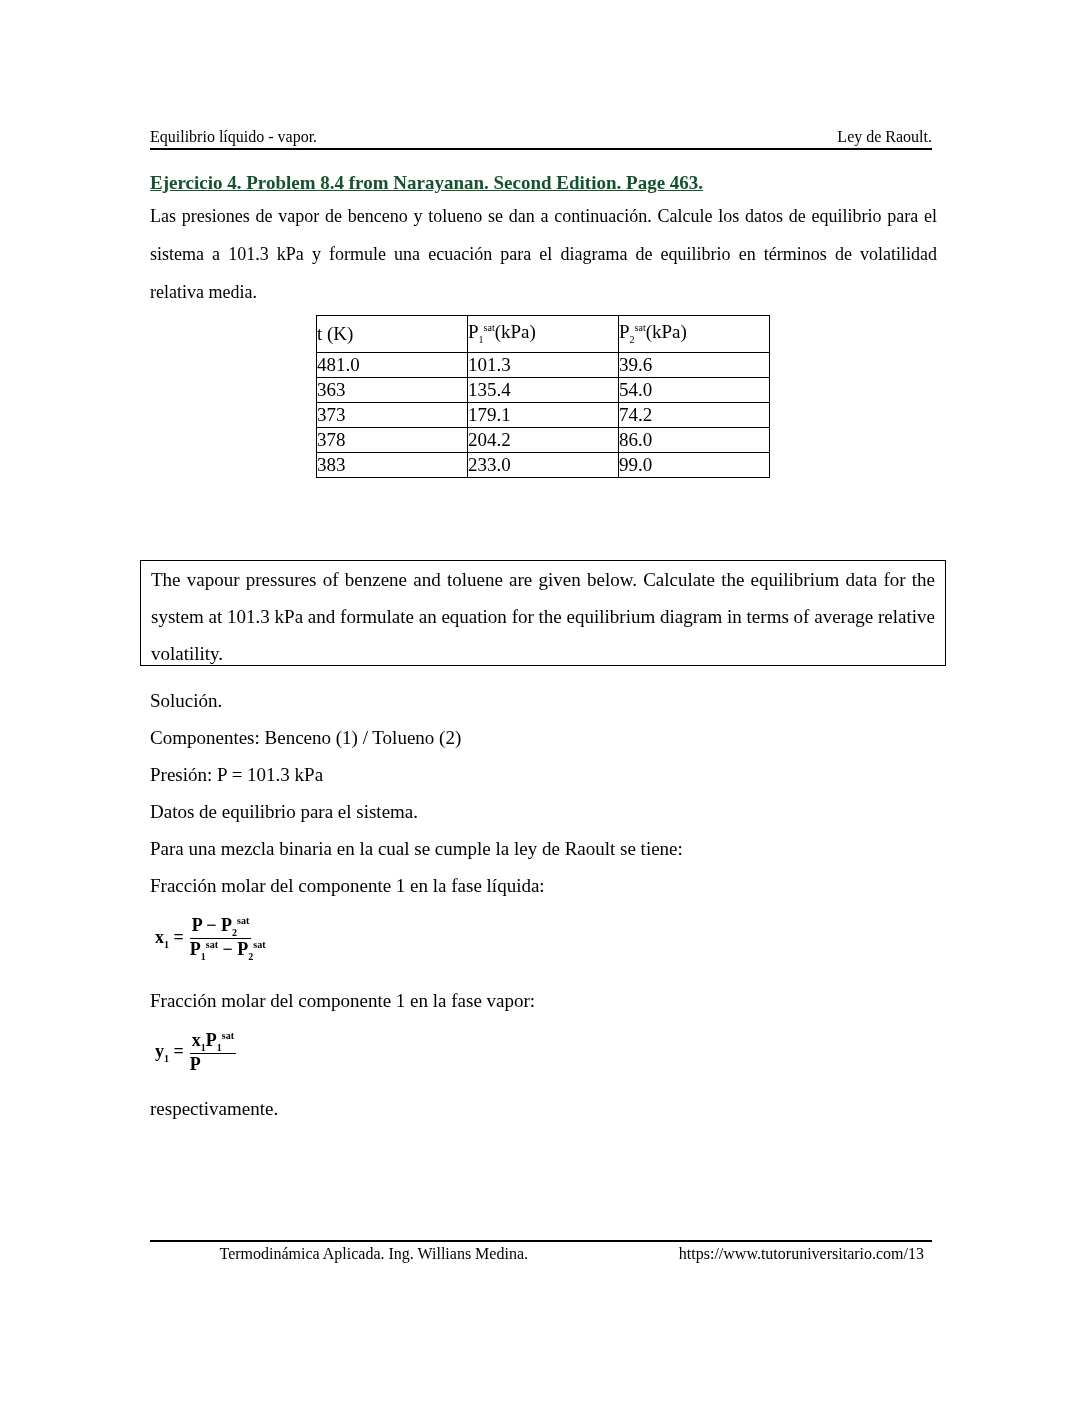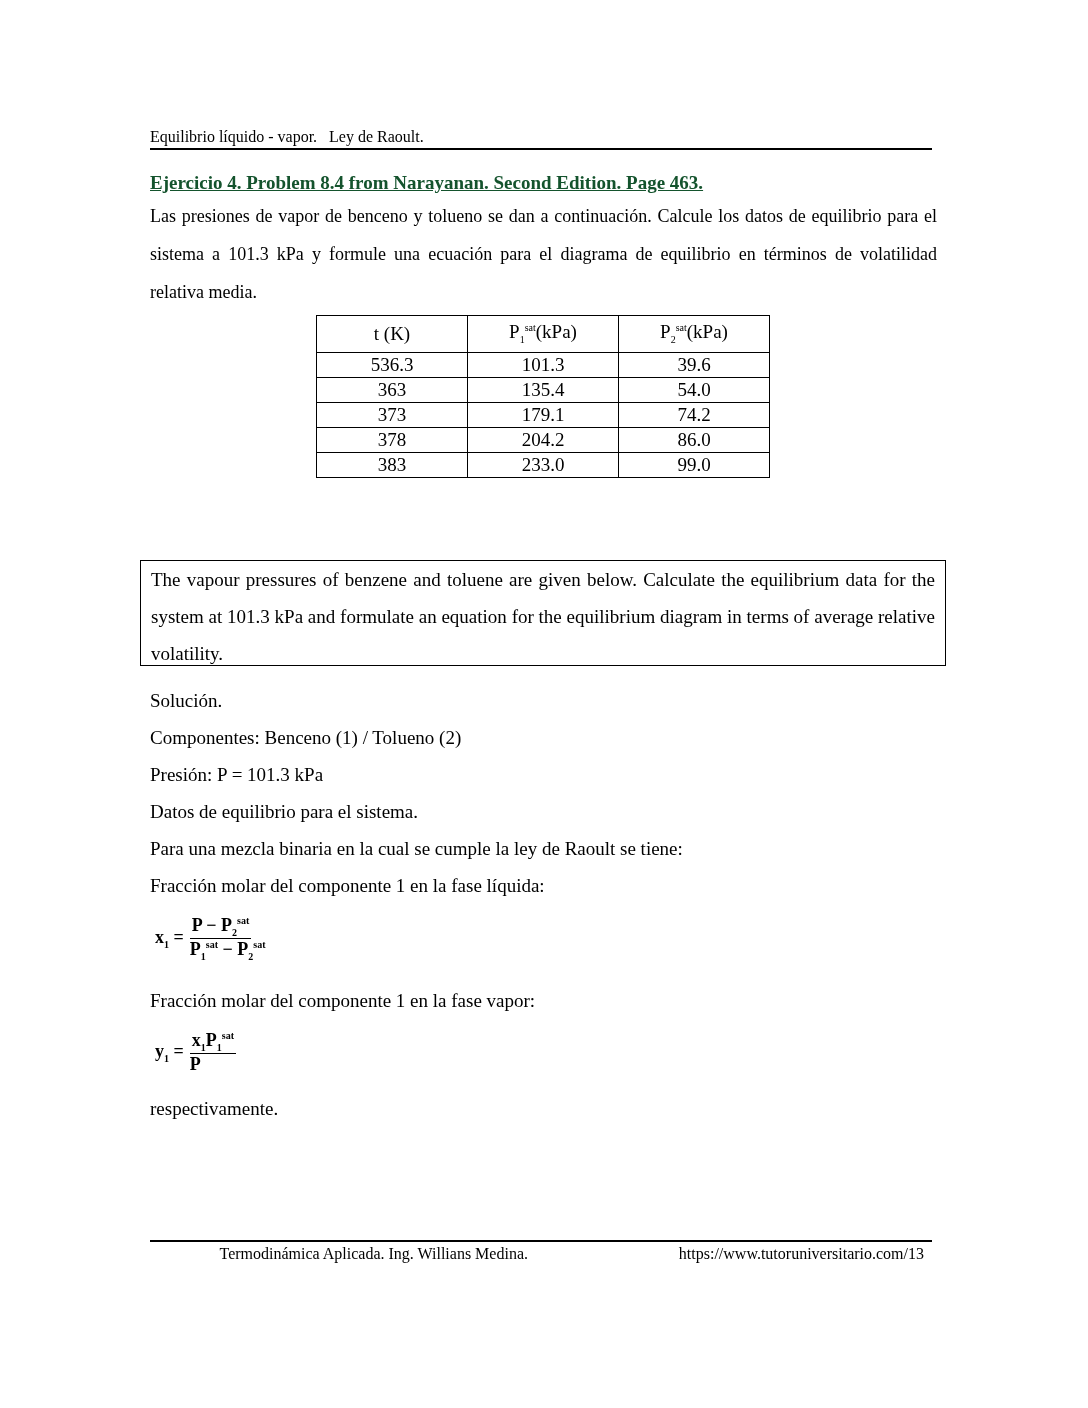--- a/index.html
+++ b/index.html
@@ -1,21 +1,21 @@
 <!DOCTYPE html>
 <html><head>
 <meta charset="utf-8">
 <style>
   html, body { margin:0; padding:0; background:#fff; }
   body { width:1088px; height:1408px; position:relative; font-family:"Liberation Serif", serif; color:#000; overflow:hidden; }
-  .hdr { position:absolute; left:150px; top:128px; width:782px; font-size:16px; border-bottom:2px solid #000; padding-bottom:2px; display:flex; justify-content:flex-start;gap:12px; }
+  .hdr { position:absolute; left:150px; top:128px; width:782px; font-size:16px; border-bottom:2px solid #000; padding-bottom:2px; display:flex; justify-content:space-between;gap:12px; }
   .title { position:absolute; left:150px; top:172px; font-size:19px; font-weight:bold; color:#14532d; text-decoration:underline; }
   .p { position:absolute; left:150px; width:787px; font-size:18px; line-height:38px; text-align:justify; }
   table { position:absolute; left:316px; top:315px; border-collapse:collapse; font-size:19px; }
-  td, th { border:1.5px solid #000; width:150px; text-align:center; height:24px; padding:0; font-weight:normal; line-height:24px; }
+  td, th { border:1.5px solid #000; width:150px; text-align:left; height:24px; padding:0; font-weight:normal; line-height:24px; }
   th { height:31px; }
   .box { position:absolute; left:140px; top:560px; width:784px; height:104px; border:1.5px solid #000; padding:0 10px 0 10px; font-size:19px; line-height:37px; text-align:justify; }
   .line { position:absolute; left:150px; font-size:19px; }
   .eq { position:absolute; left:155px; font-size:18px; font-weight:bold; display:flex; align-items:center; }
   .frac { display:inline-flex; flex-direction:column; align-items:flex-start; margin-left:6px; }
   .num { border-bottom:1.5px solid #000; padding:0 2px; }
   sup { font-size:10px; } sub { font-size:10px; }
   .ftr { position:absolute; left:150px; top:1240px; width:782px; border-top:2px solid #000; padding-top:3px; font-size:16px; display:flex;text-align:right; }
 </style>
 </head>
@@ -32,21 +32,21 @@
 <table>
   <thead>
       <tr>
     <th>t (K)</th>
     <th>P<sub>1</sub><sup>sat</sup>(kPa)</th>
     <th>P<sub>2</sub><sup>sat</sup>(kPa)</th>
   </tr>
     </thead>
   <tbody id="tbody">
       <tr>
-        <td>536.3</td>
+        <td>481.0</td>
         <td>101.3</td>
         <td>39.6</td>
       </tr>
       <tr>
         <td>363</td>
         <td>135.4</td>
         <td>54.0</td>
       </tr>
       <tr>
         <td>373</td>

